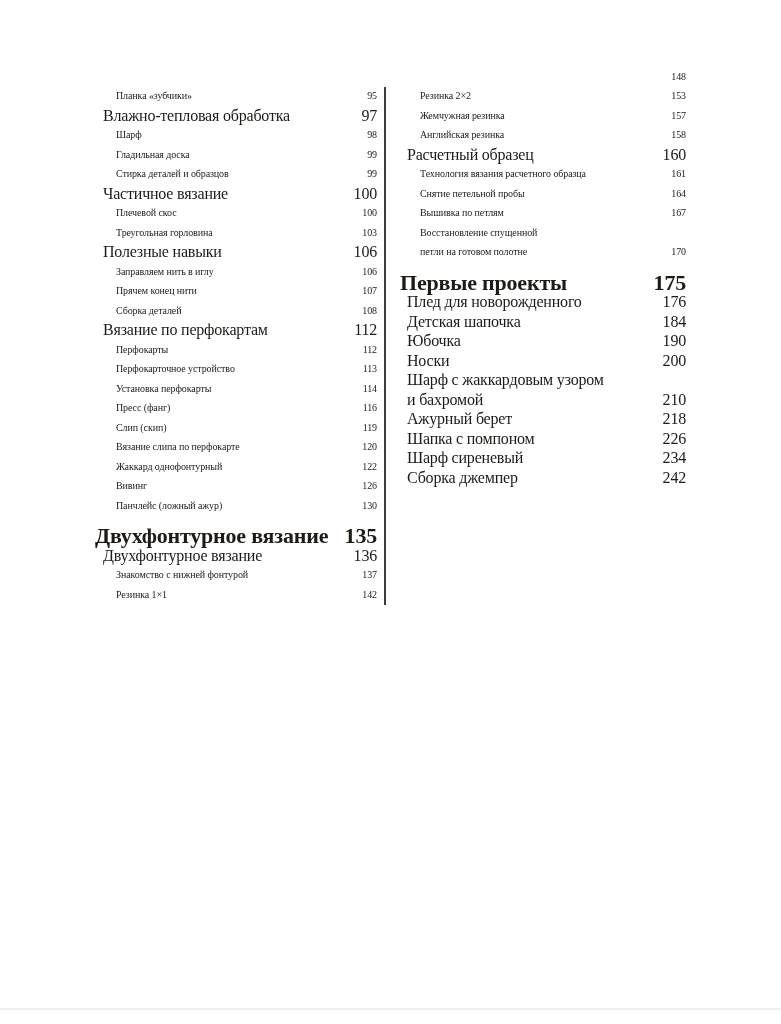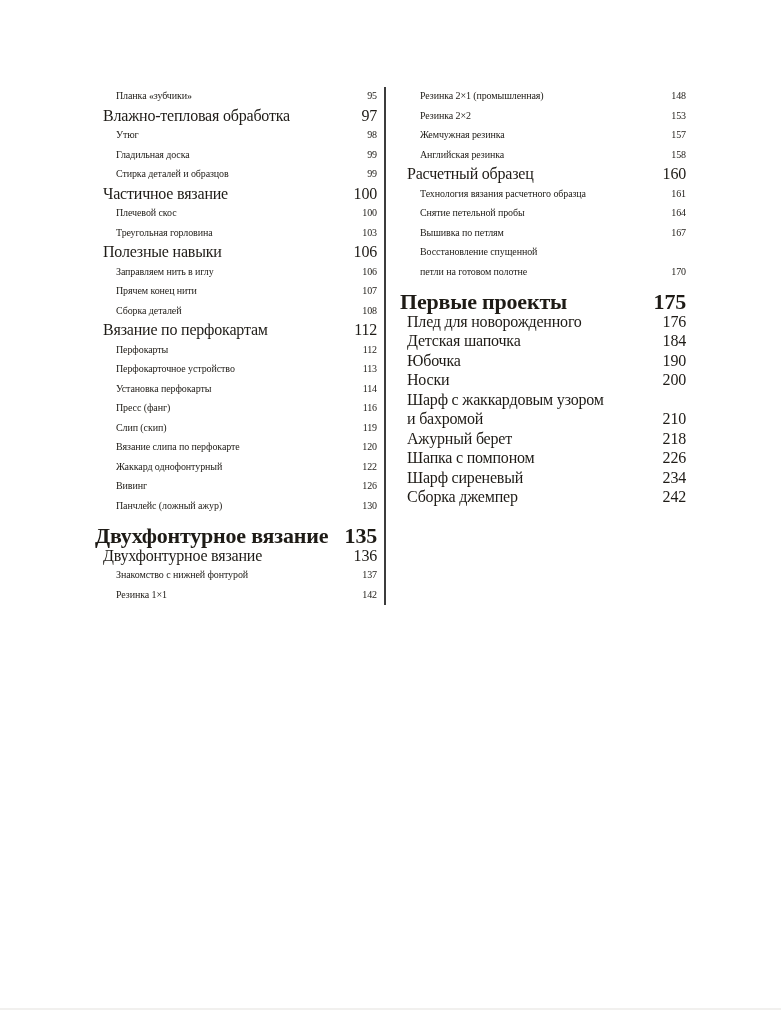--- a/index.html
+++ b/index.html
@@ -66,21 +66,21 @@
   <div class="toc-col left">
       <div class="row lv-l2">
     <span class="label">Планка «зубчики»</span>
     <span class="pagenum">95</span>
   </div>
       <div class="row lv-l1">
     <span class="label">Влажно-тепловая обработка</span>
     <span class="pagenum">97</span>
   </div>
       <div class="row lv-l2">
-    <span class="label">Утюг</span>
+    <span class="label">Шарф</span>
     <span class="pagenum">98</span>
   </div>
       <div class="row lv-l2">
     <span class="label">Гладильная доска</span>
     <span class="pagenum">99</span>
   </div>
       <div class="row lv-l2">
     <span class="label">Стирка деталей и образцов</span>
     <span class="pagenum">99</span>
   </div>
@@ -167,21 +167,20 @@
       <div class="row lv-l2">
     <span class="label">Резинка 1×1</span>
     <span class="pagenum">142</span>
   </div>
     </div>
 
   <div class="col-divider"></div>
 
   <div class="toc-col right">
       <div class="row lv-l2">
-    <span class="label">Резинка 2×1 (промышленная)</span>
     <span class="pagenum">148</span>
   </div>
       <div class="row lv-l2">
     <span class="label">Резинка 2×2</span>
     <span class="pagenum">153</span>
   </div>
       <div class="row lv-l2">
     <span class="label">Жемчужная резинка</span>
     <span class="pagenum">157</span>
   </div>

